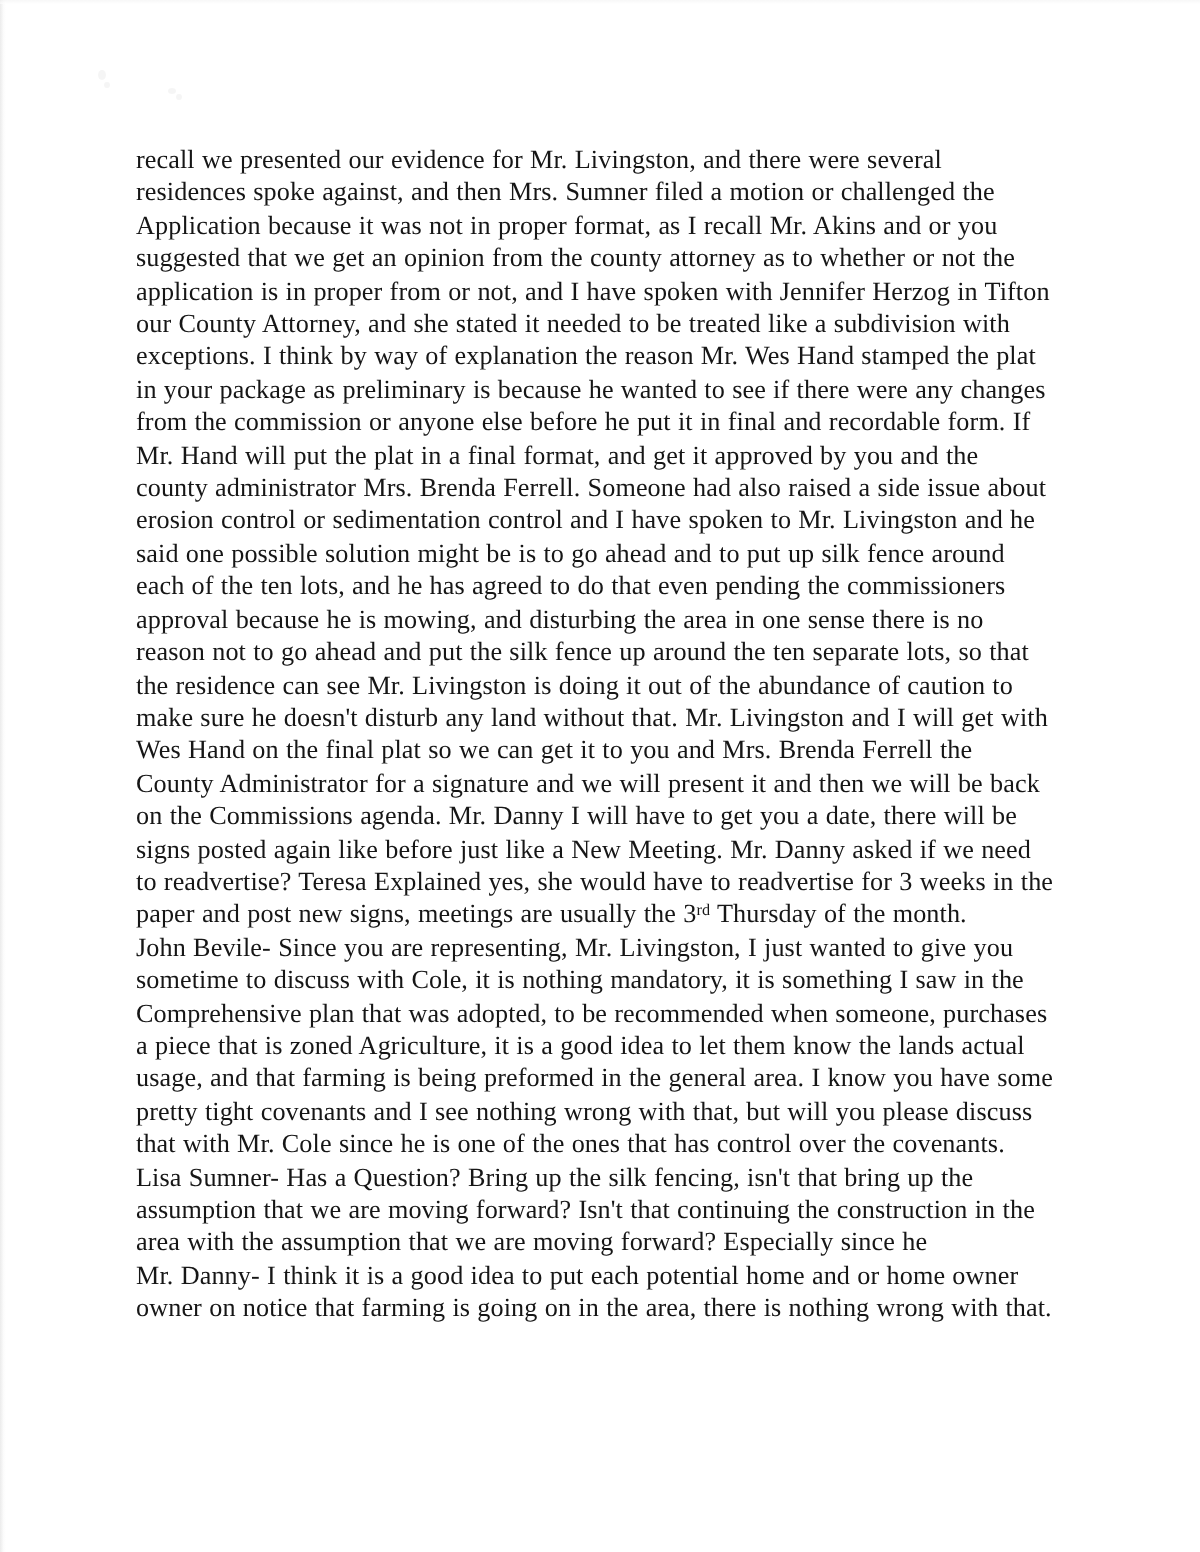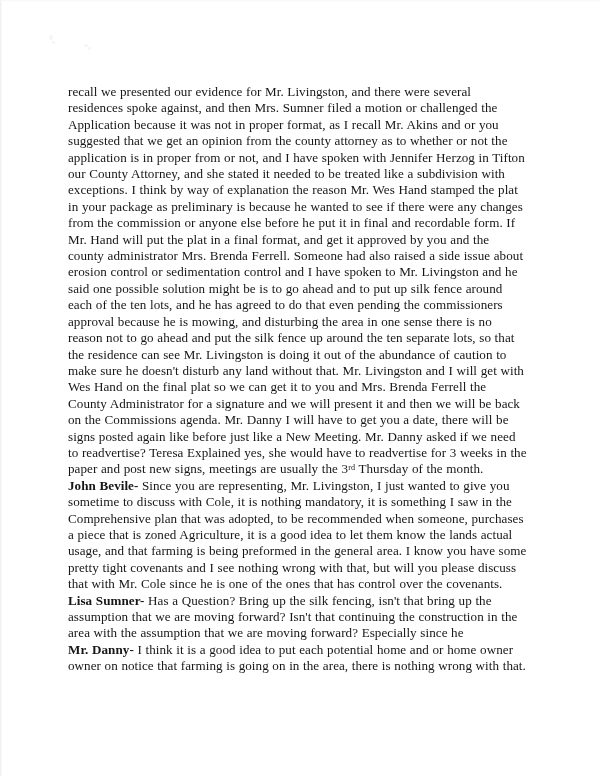--- a/index.html
+++ b/index.html
@@ -43,34 +43,34 @@
     opacity: 0.55;
   }
   .speckle.a { left: 49px; top: 35px; width: 4px; height: 5px; }
   .speckle.b { left: 52px; top: 41px; width: 3px; height: 3px; }
   .speckle.c { left: 84px; top: 44px; width: 4px; height: 3px; }
   .speckle.d { left: 88px; top: 47px; width: 3px; height: 3px; }
 
   .textblock {
     position: absolute;
     left: 68px;
-    top: 84px;
+    top: 72px;
     width: 460px;
   }
   p.para {
     margin: 0;
     font-size: 13.1px;
     line-height: 16.4px;
     color: #161616;
     text-align: left;
     letter-spacing: 0.05px;
     word-spacing: 0.3px;
   }
   .speaker {
-    font-weight: bold;
+    font-weight: normal;
     margin-top: 32px;
   }
   sup.ord {
     font-size: 0.62em;
     vertical-align: 0.42em;
     line-height: 0;
   }
   
   .textblock {
     -webkit-font-smoothing: antialiased;

